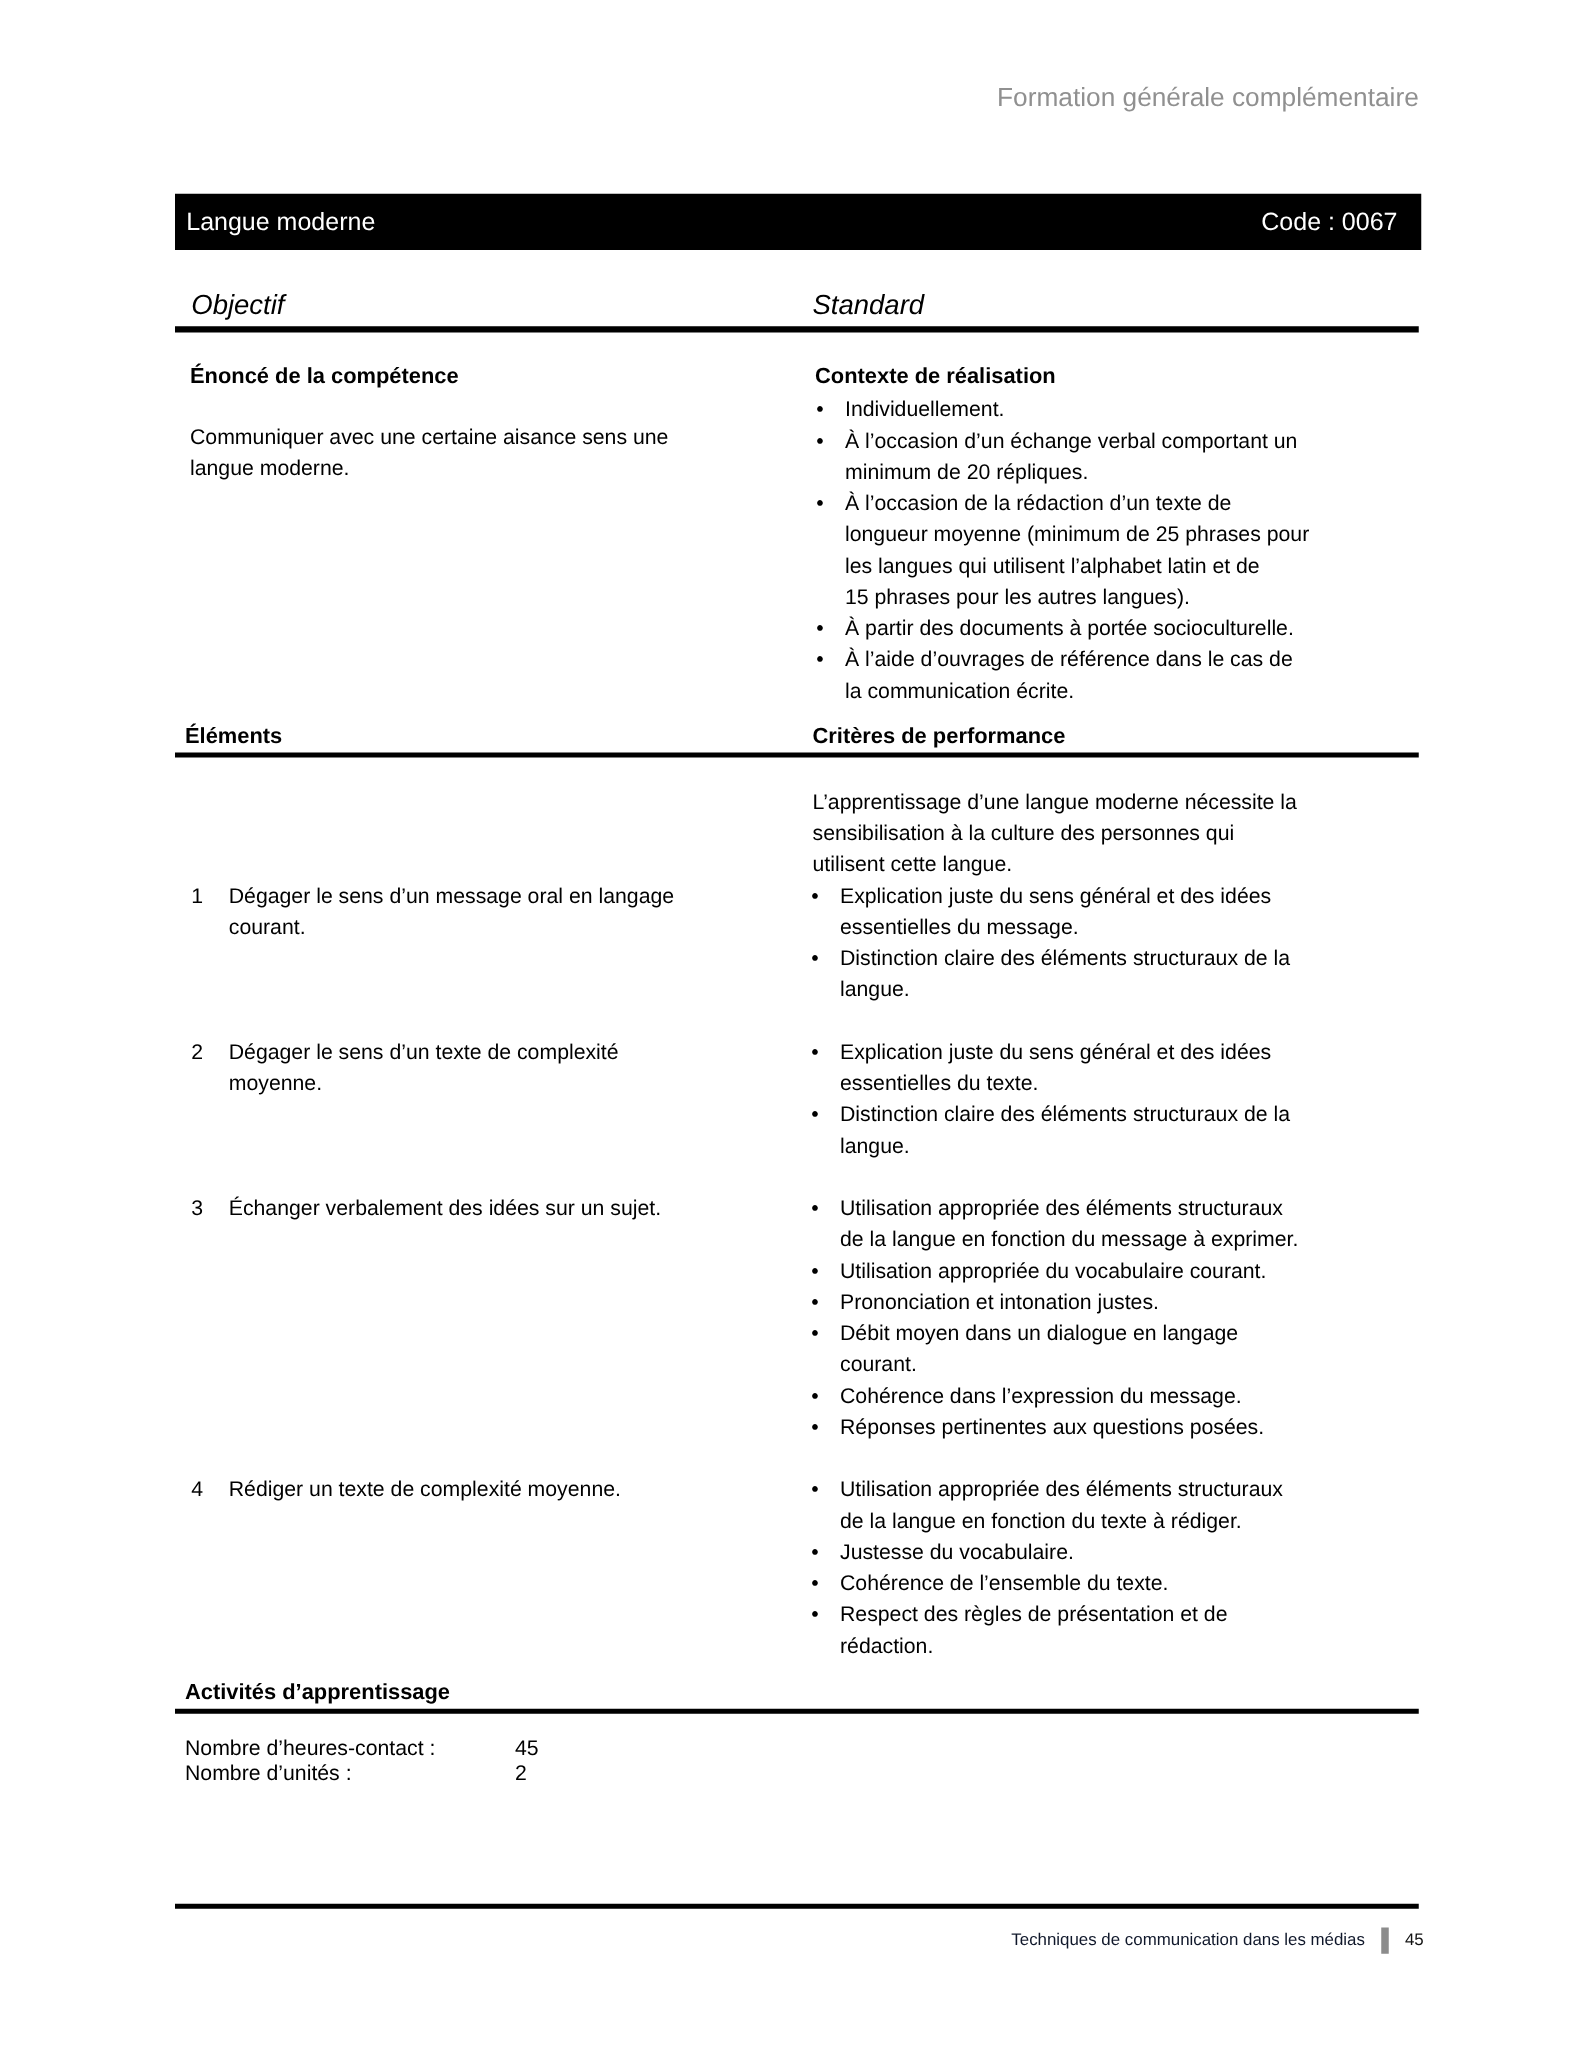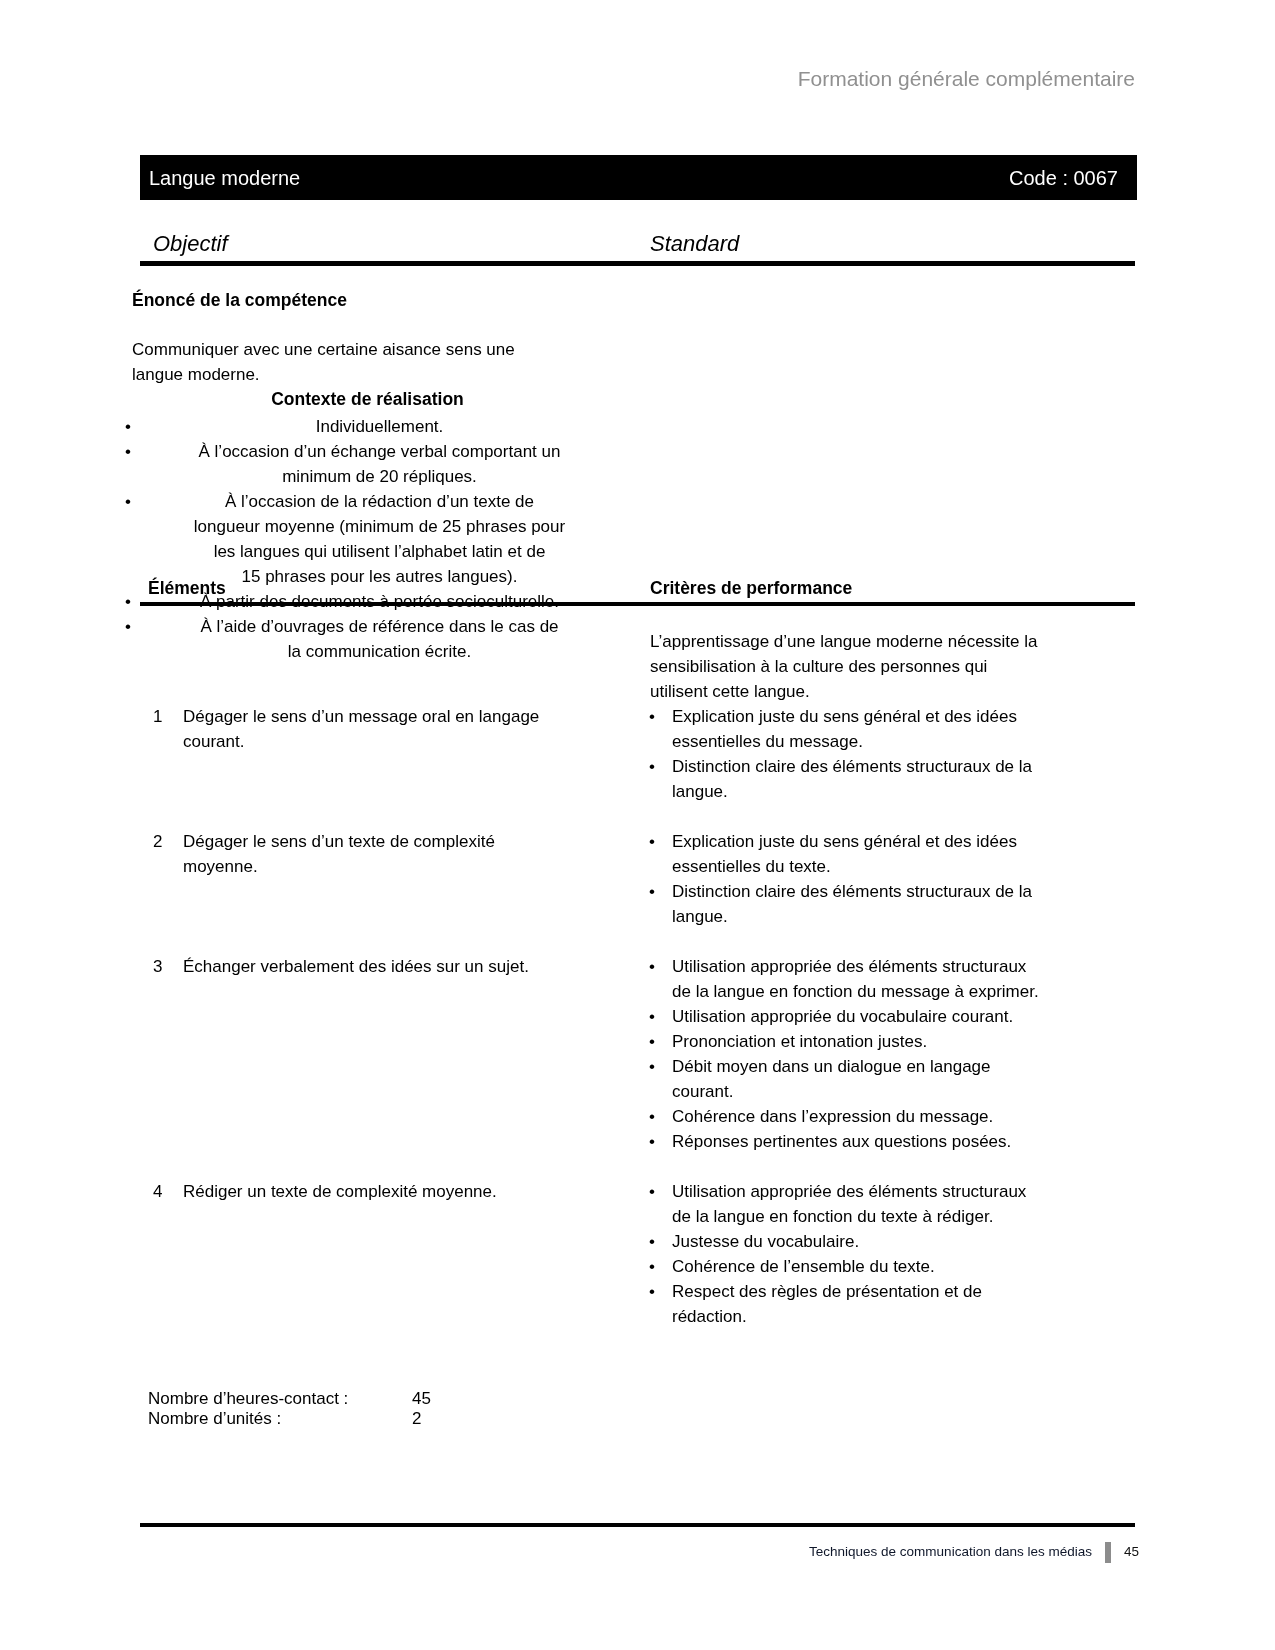--- a/index.html
+++ b/index.html
@@ -45,23 +45,23 @@
     font-weight: normal; font-style: italic;
   }
 
   .h3 {
     font-size: 17.5px; font-weight: bold; line-height: 25px;
     margin: 0; padding: 0;
   }
   .body-text { font-size: 17px; line-height: 25px; white-space: pre-line; }
 
   
-  .competence { position: absolute; top: 288px; left: 124px; width: 995px; display: flex; flex-direction: column; }
+  .competence { position: absolute; top: 288px; left: 144px; width: 995px; display: flex; }
   .competence .col-left  { width: 508px; flex: none; }
-  .competence .col-right { width: 487px; flex: none; text-align: center; }
+  .competence .col-right { width: 487px; flex: none; }
   .competence .col-left .h3 { padding-left: 8px; }
   .competence .col-left p { margin: 24px 0 0 0; padding-left: 8px; width: 455px; }
   .competence .col-right .h3 { padding-left: 0; }
 
   ul.bullets { margin: 0; padding: 0; list-style: none; }
   ul.bullets li {
     position: relative;
     padding-left: 24px;
     font-size: 17px; line-height: 25px;
     white-space: pre-line;
@@ -229,20 +229,21 @@
               <li>Justesse du vocabulaire.</li>
               <li>Cohérence de l’ensemble du texte.</li>
               <li>Respect des règles de présentation et de
 rédaction.</li>
             </ul>
     </div>
   </div>
 </div>
   </div>
 
+  <div class="activities-heading h3">Activités d’apprentissage</div>
 
   <div class="activities-values">
     <div class="act-row">
       <span class="act-label">Nombre d’heures-contact :</span>
       <span class="act-value">45</span>
     </div>
     <div class="act-row">
       <span class="act-label">Nombre d’unités :</span>
       <span class="act-value">2</span>
     </div>

